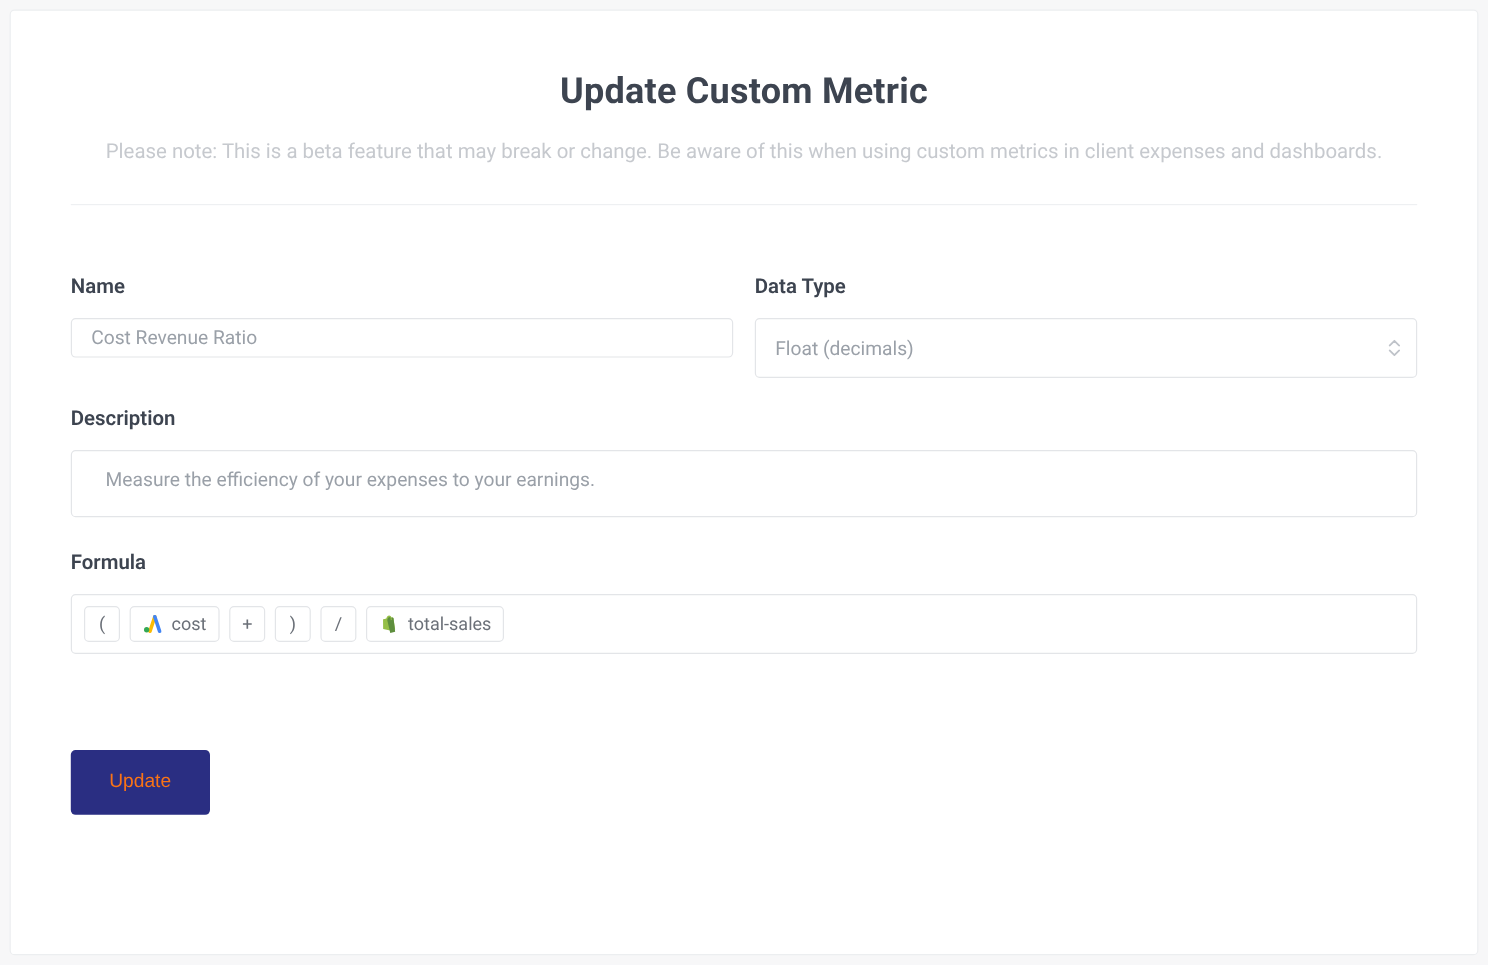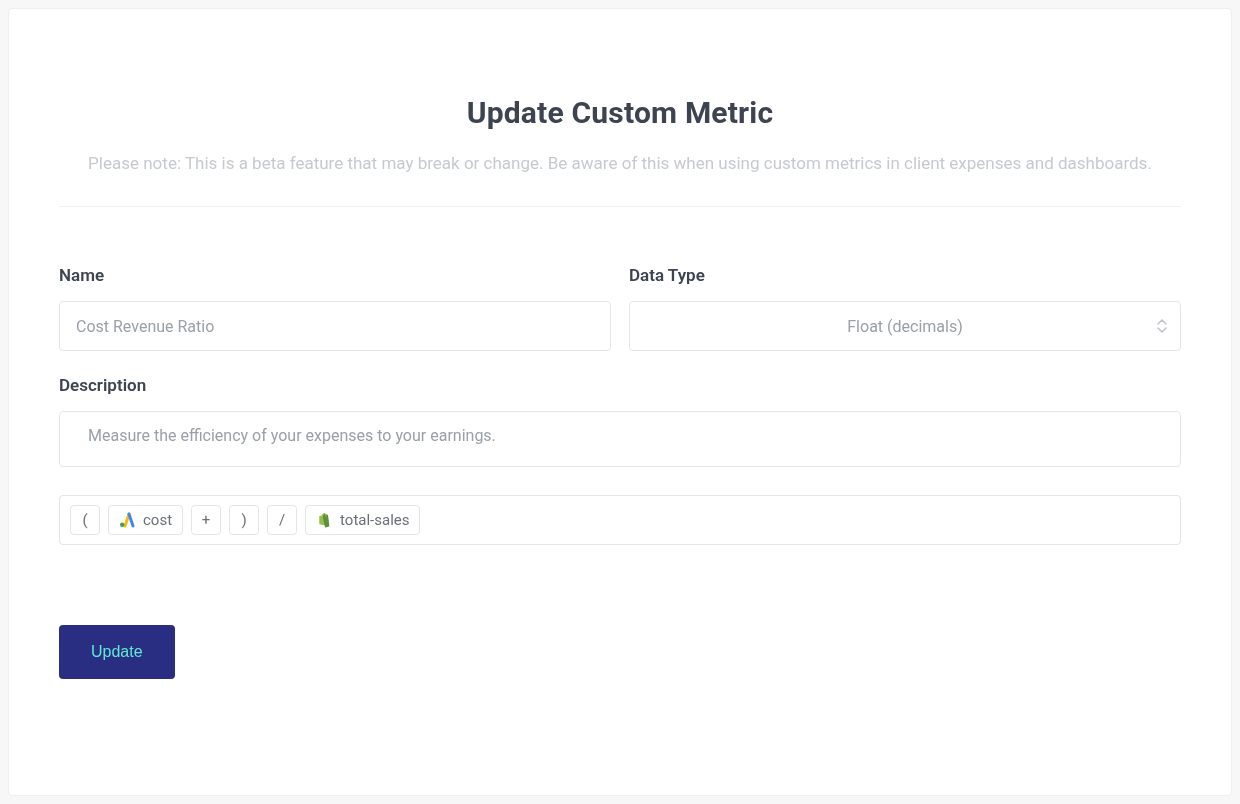--- a/index.html
+++ b/index.html
@@ -4,63 +4,63 @@
 <style>
   * { box-sizing: border-box; margin: 0; padding: 0; }
   html, body { width: 1240px; height: 804px; font-family: -apple-system, BlinkMacSystemFont, "Segoe UI", Roboto, Helvetica, Arial, sans-serif; background:#f7f7f8; }
   .page {
     width: 1240px; height: 804px; padding: 8px; background:#f7f7f8;
   }
   .card {
     width: 100%; height: 100%; background:#ffffff; border:1px solid #eceef0; border-radius:4px;
     padding: 50px 50px 50px 50px; position:relative;
   }
-  .header { text-align:center;margin-top:36px; }
+  .header { text-align:center; }
   .title {
     font-size:30px; font-weight:700; color:#3d4450; letter-spacing:.2px;
   }
   .subtitle {
     margin-top:20px; font-size:17px; color:#c6c9ce; line-height:1.55; font-weight:400;
   }
   .divider {
     margin-top:30px; border:none; border-top:1px solid #eef0f2;
   }
   .form {
     margin-top:58px;
   }
   .row { display:flex; gap:18px; }
   .col { flex:1; }
   .label { font-size:17px; font-weight:600; color:#3d4450; margin-bottom:16px; display:block; }
   .input, .select, .textarea, .formula-box {
     width:100%; border:1px solid #e3e5e8; border-radius:4px; background:#fff;
     font-size:16px; color:#9aa0a8;
   }
-  .input { height:50px; padding:0 16px; }
+  .input { height:33px; padding:0 16px; }
   .select-wrap { position:relative; }
-  .select { height:50px; padding:0 16px; appearance:none; -webkit-appearance:none; background:#fff; color:#9aa0a8;text-align:center; }
+  .select { height:50px; padding:0 16px; appearance:none; -webkit-appearance:none; background:#fff; color:#9aa0a8; }
   .spinner {
     position:absolute; right:14px; top:50%; transform:translateY(-50%);
     width:10px; display:flex; flex-direction:column; gap:2px; color:#bfc3c9; pointer-events:none;
   }
   .spinner svg { display:block; }
   .section { margin-top:24px; }
   .textarea { height:56px; padding:14px 28px; resize:none; line-height:1.3; }
   .formula-box {
     padding:9px 10px; display:flex; gap:8px; align-items:center; height:50px;
   }
   .chip {
     display:inline-flex; align-items:center; gap:8px; height:30px; padding:0 10px;
     border:1px solid #e3e5e8; border-radius:4px; background:#fff; font-size:15px; color:#6b7078;
   }
   .chip.op { color:#6b7078; min-width:30px; justify-content:center; padding:0 9px; }
   .chip .icon { width:16px; height:16px; display:inline-flex; align-items:center; justify-content:center; }
   .chip .label-text { color:#6b7078; }
   .actions { margin-top:80px; }
   .btn-primary {
-    background:#2a2e82; color:#5eead4; font-size:16px; font-weight:400; border:none; border-radius:4px;
+    background:#2a2e82; color:#f97316; font-size:16px; font-weight:400; border:none; border-radius:4px;
     height:54px; padding:0 32px; cursor:pointer;
   }
   input, textarea, select { font-family:inherit; }
   input::placeholder, textarea::placeholder { color:#9aa0a8; }
 </style>
 </head>
 <body>
 
 <div class="page">
   <div class="card">
@@ -93,20 +93,21 @@
           </div>
         </div>
       </div>
 
       <div class="section">
         <label class="label">Description</label>
         <textarea class="textarea" style="">Measure the efficiency of your expenses to your earnings.</textarea>
       </div>
 
       <div class="section">
+        <label class="label">Formula</label>
         <div class="formula-box" id="formula-box">
             <span class="chip op">
               <span class="label-text">(</span>
             </span>
             <span class="chip">
               <span class="icon">
                 <svg viewBox="0 0 16 16" width="16" height="16">
                   <path d="M6 14 L10 2" stroke="#FABB05" stroke-width="3" stroke-linecap="round"></path>
                   <path d="M10 2 L14 14" stroke="#4285F4" stroke-width="3" stroke-linecap="round"></path>
                   <circle cx="3.2" cy="12.8" r="2.2" fill="#34A853"></circle>

